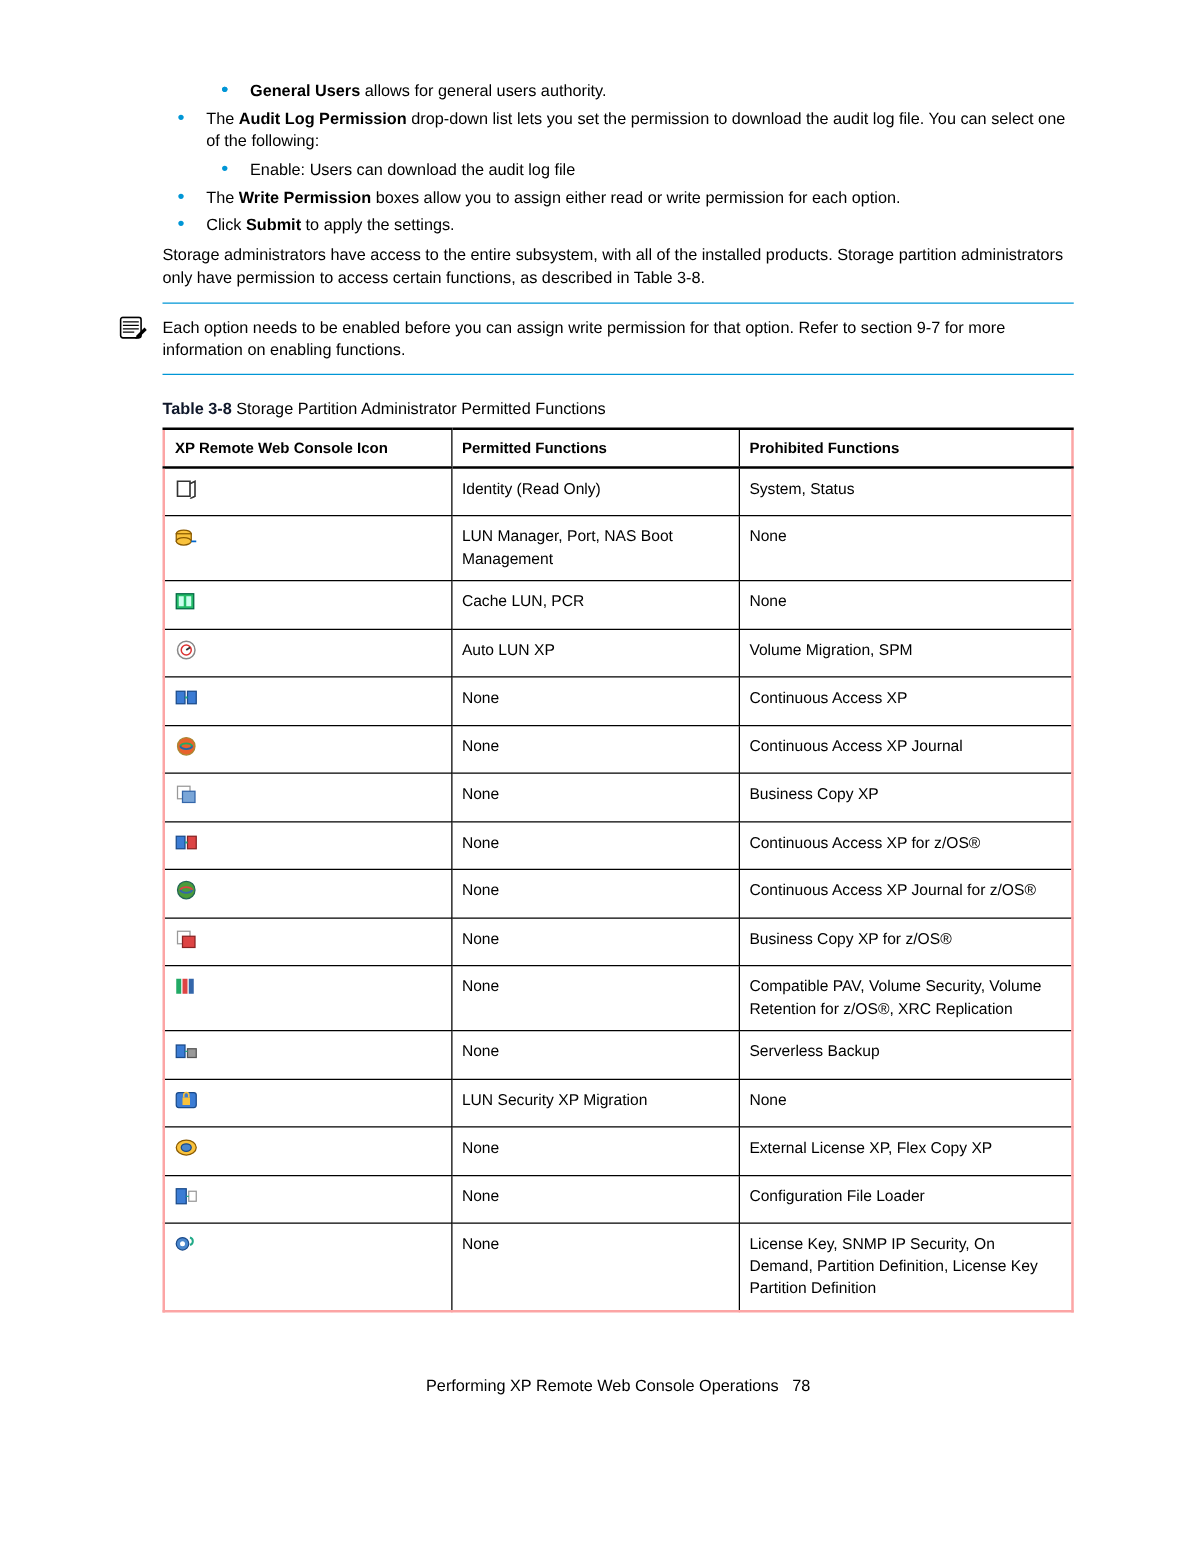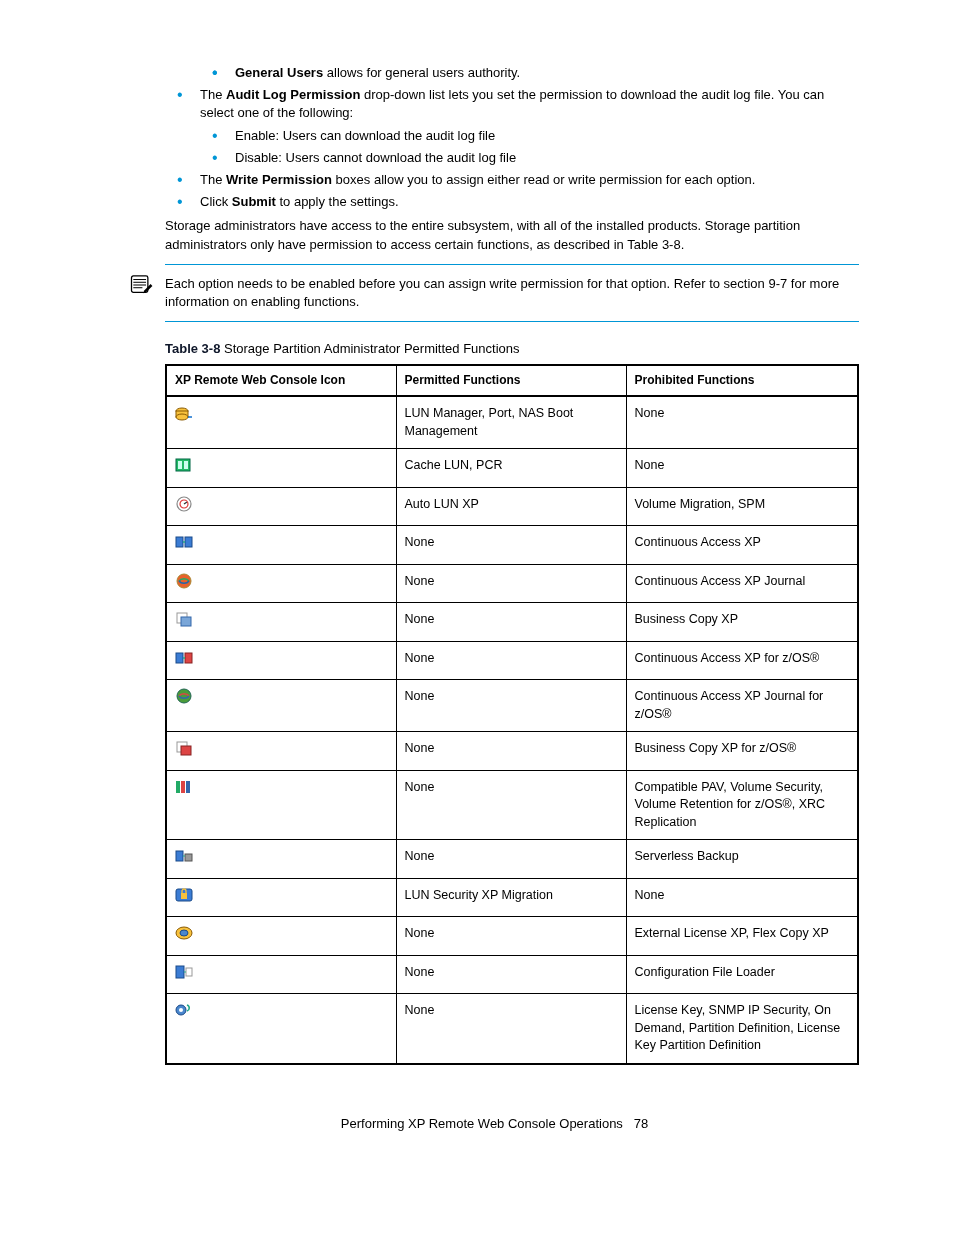--- a/index.html
+++ b/index.html
@@ -5,42 +5,42 @@
     * { box-sizing: border-box; margin: 0; padding: 0; }
     body {
       font-family: Arial, Helvetica, sans-serif;
       font-size: 13px;
       color: #000;
       background: #fff;
       width: 954px;
       padding: 60px 95px 40px 130px;
       line-height: 1.4;
     }
-    .content { margin-left: 35px; }
+    .content { }
     ul { list-style: none; }
     ul.l1 > li { position: relative; padding-left: 35px; margin-bottom: 4px; }
     ul.l1 > li::before {
       content: "•"; position: absolute; left: 12px; top: 0;
       color: #0096d6; font-size: 16px; line-height: 1.1;
     }
     ul.l2 { margin-top: 4px; }
     ul.l2 > li { position: relative; padding-left: 35px; margin-bottom: 4px; }
     ul.l2 > li::before {
       content: "•"; position: absolute; left: 12px; top: 0;
       color: #0096d6; font-size: 16px; line-height: 1.1;
     }
     b { font-weight: bold; }
     .para { margin-top: 6px; margin-bottom: 6px; margin-left: 0; }
     .hr { border: none; border-top: 1px solid #0096d6; margin: 10px 0; }
     .note-row { display: flex; align-items: flex-start; gap: 12px; margin-left: -35px; }
     .note-icon { width: 23px; flex: none; }
     .note-icon svg { width: 23px; height: 20px; }
     .table-caption { margin-top: 18px; margin-bottom: 6px; font-size: 13px; }
     .tbl-label { color: #0f172a; font-weight: bold; }
-    table { width: 100%; border-collapse: collapse; border: 2px solid #000000; }
+    table { width: 100%; border-collapse: collapse; border: 2px solid #fca5a5; }
     th {
       text-align: left; font-weight: bold; font-size: 12px;
       padding: 6px 8px; border: 1px solid #000; border-top: 2px solid #000; border-bottom: 2px solid #000;
     }
     td {
       font-size: 12.5px; padding: 8px 8px; vertical-align: top;
       border: 1px solid #000;
     }
     td.icon-cell { width: 230px; }
     td.perm-cell { width: 230px; }
@@ -60,21 +60,20 @@
         </li>
       </ul>
     </li>
   </ul>
 
   <ul class="l1">
     <li>
       <span>The </span><b>Audit Log Permission</b><span> drop-down list lets you set the permission to download the audit log file. You can select one of the following:</span>
       <ul class="l2">
         <li>Enable: Users can download the audit log file</li>
-        <li>Disable: Users cannot download the audit log file</li>
       </ul>
     </li>
     <li>
       <span>The </span><b>Write Permission</b><span> boxes allow you to assign either read or write permission for each option.</span>
     </li>
     <li>
       <span>Click </span><b>Submit</b><span> to apply the settings.</span>
     </li>
   </ul>
 
@@ -101,20 +100,28 @@
 
   <table>
     <thead>
       <tr>
         <th>XP Remote Web Console Icon</th>
         <th>Permitted Functions</th>
         <th>Prohibited Functions</th>
       </tr>
     </thead>
     <tbody id="tbody">
+    <tr>
+          <td class="icon-cell"><svg width="18" height="16" viewBox="0 0 18 16">
+              <path d="M2 2 h10 v12 h-10 z" fill="none" stroke="#333" stroke-width="1.3"></path>
+              <path d="M12 4 l4 -2 v12 l-4 2" fill="none" stroke="#333" stroke-width="1.3"></path>
+            </svg></td>
+          <td class="perm-cell">Identity (Read Only)</td>
+          <td class="proh-cell">System, Status</td>
+        </tr>
         <tr>
           <td class="icon-cell"><svg width="18" height="16" viewBox="0 0 18 16">
               <ellipse cx="7" cy="6" rx="6" ry="3" fill="#f9c23c" stroke="#8a5a00"></ellipse>
               <rect x="1" y="6" width="12" height="6" fill="#f9c23c" stroke="#8a5a00"></rect>
               <ellipse cx="7" cy="12" rx="6" ry="3" fill="#f9c23c" stroke="#8a5a00"></ellipse>
               <path d="M13 12 h4" stroke="#06c" stroke-width="1.4"></path>
             </svg></td>
           <td class="perm-cell">LUN Manager, Port, NAS Boot Management</td>
           <td class="proh-cell">None</td>
         </tr>

